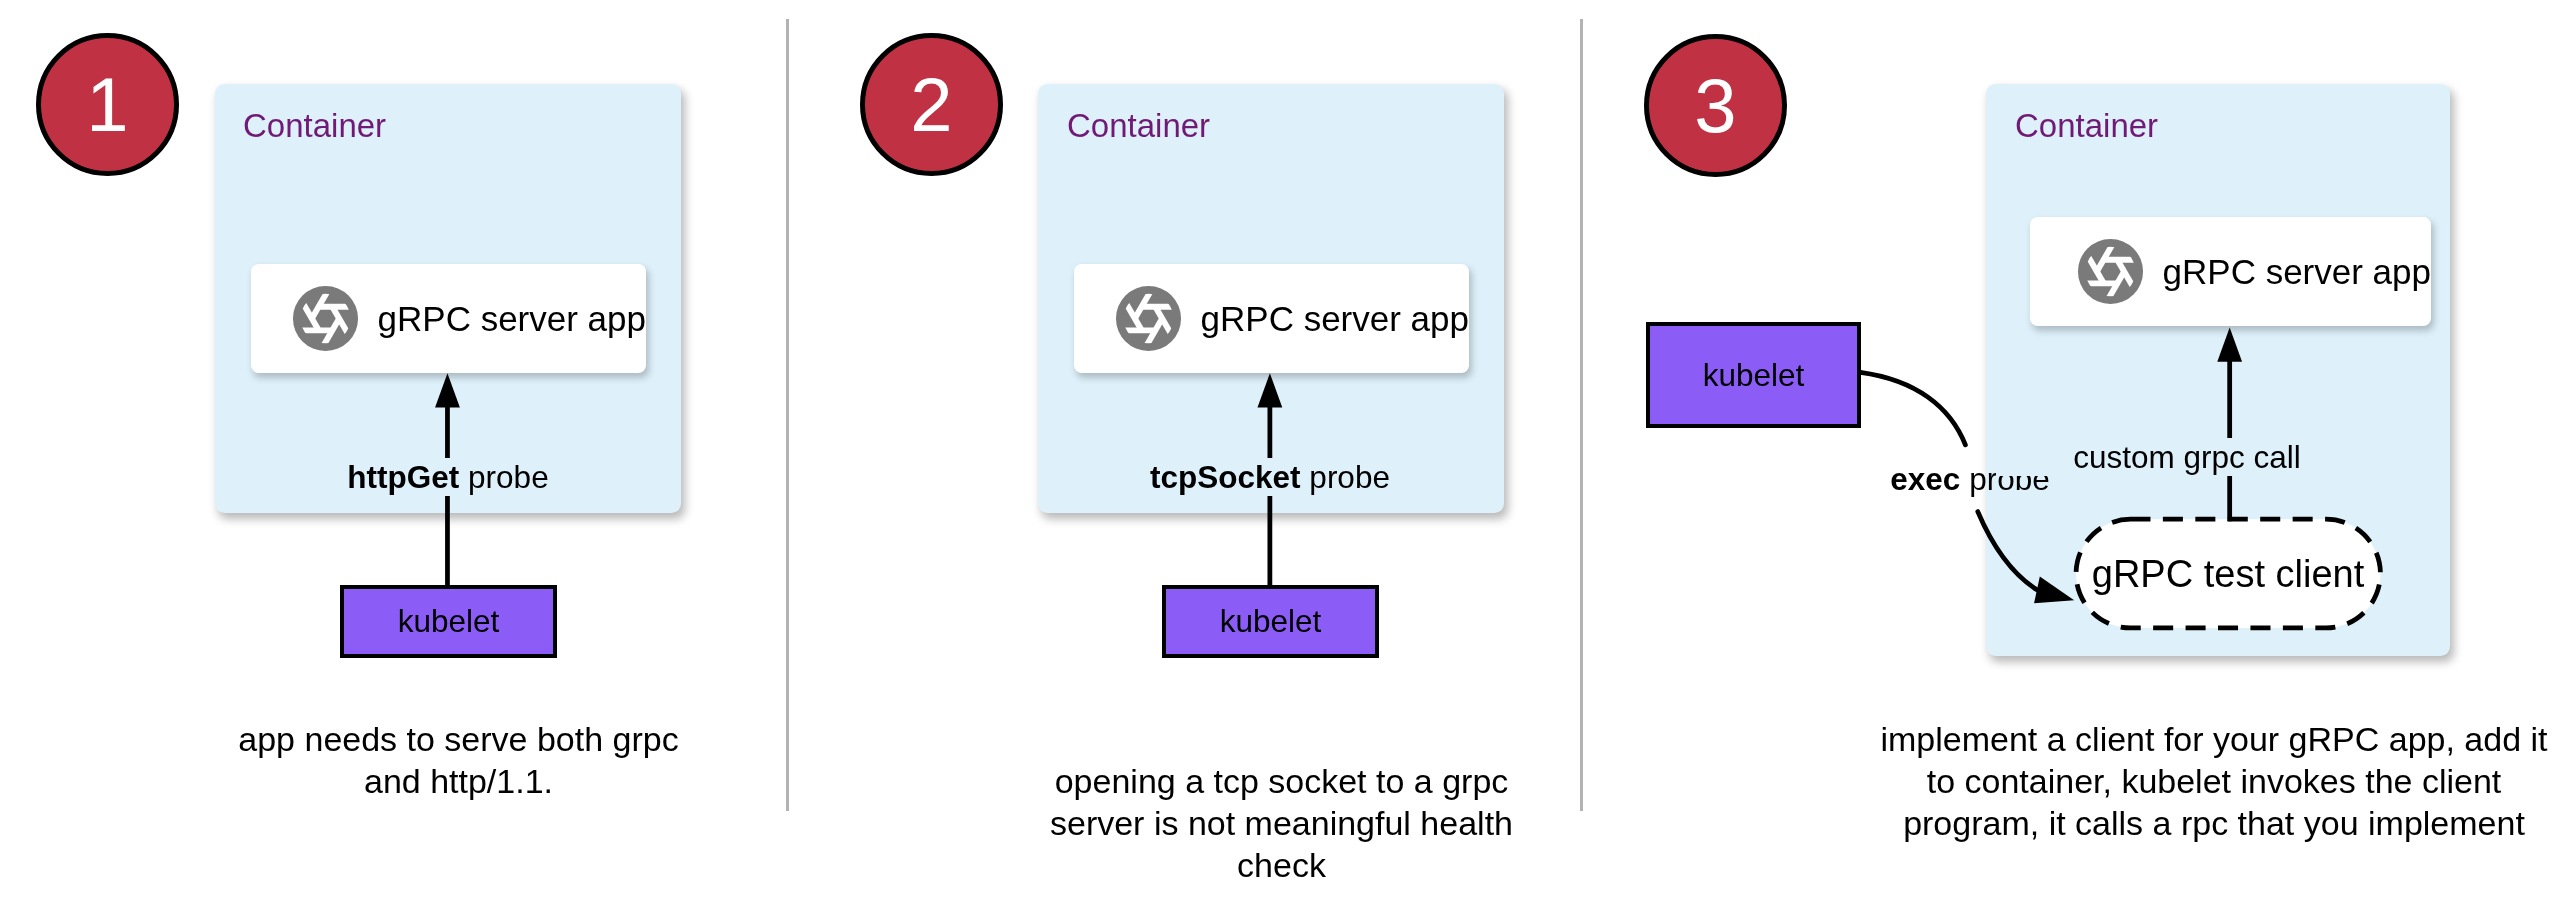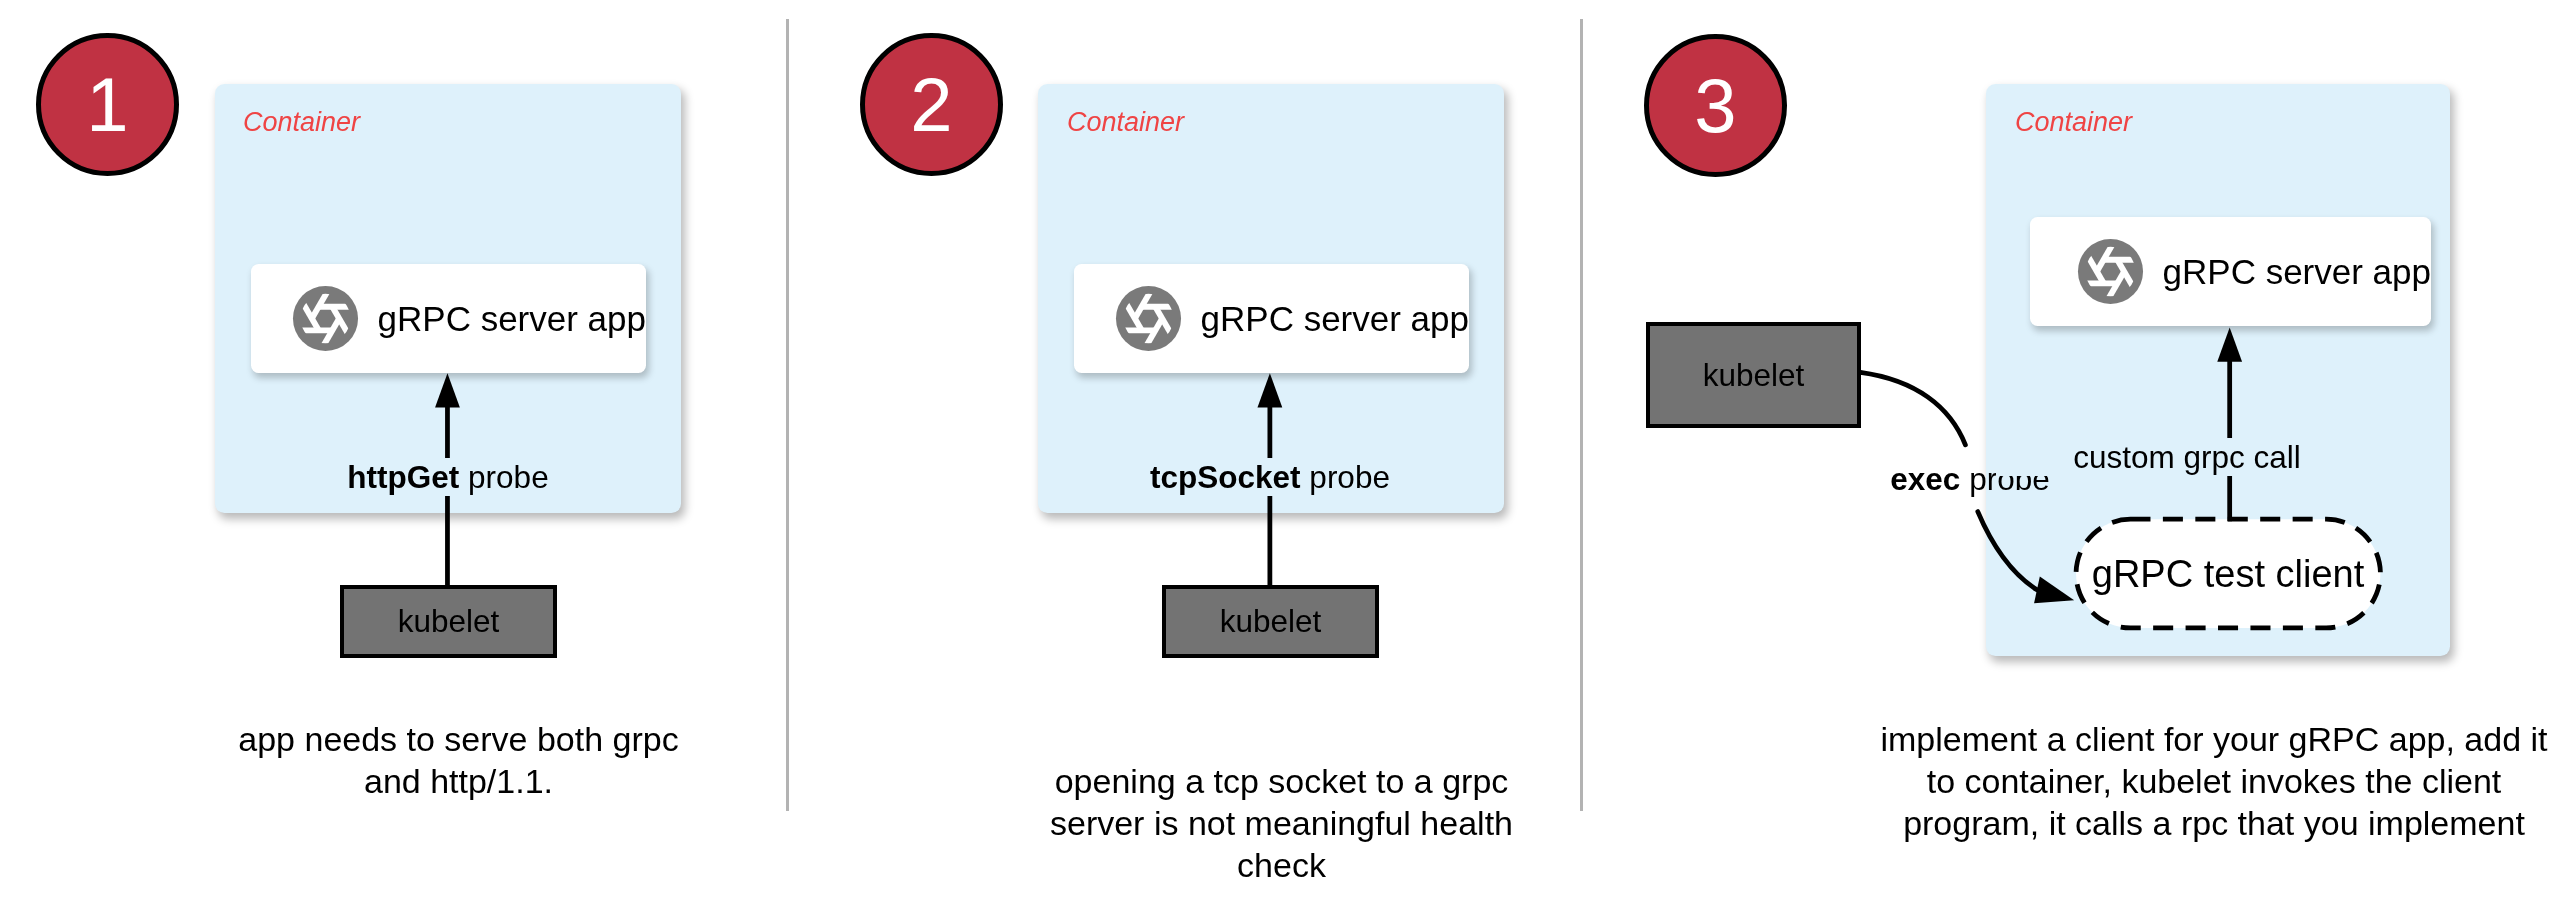--- a/index.html
+++ b/index.html
@@ -23,21 +23,21 @@
   }
   .step-number{
     color:#fff;font-size:76px;line-height:1;font-weight:400;
   }
   .container-box{
     position:absolute;background:#def1fb;border-radius:9.5px;
     box-shadow:3.8px 5.7px 9.5px rgba(0,0,0,0.28);
     z-index:1;
   }
   .container-label{
-    position:absolute;font-size:27px;color:#ef4444;z-index:3;font-style:italic;
+    position:absolute;font-size:33px;color:#701a75;z-index:3;
   }
   .app-box{
     position:absolute;background:#ffffff;border-radius:7.6px;
     box-shadow:2.9px 4.8px 7.6px rgba(0,0,0,0.22);
     display:flex;align-items:center;
     z-index:2;
     justify-content:flex-end;
   }
   .app-box .icon-wrap{
     width:71px;height:71px;margin-left:19px;flex:0 0 auto;
@@ -46,21 +46,21 @@
     font-size:35px;margin-left:17px;white-space:nowrap;
   }
   .probe-label{
     position:absolute;width:382px;text-align:center;
     font-size:31.5px;line-height:38px;height:38px;
     background:#def1fb;z-index:4;white-space:nowrap;
   }
   .probe-label.transparent{background:transparent;}
   .probe-label b{font-weight:bold;}
   .kubelet-box{
-    position:absolute;background:#737373;border:4.8px solid #000;
+    position:absolute;background:#8b5cf6;border:4.8px solid #000;
     box-sizing:border-box;
     display:flex;align-items:center;justify-content:center;
     z-index:3;
   }
   .kubelet-label{font-size:31.5px;}
   .caption{
     position:absolute;text-align:center;font-size:34px;line-height:42px;
     z-index:3;
   }
   .test-client-label{

